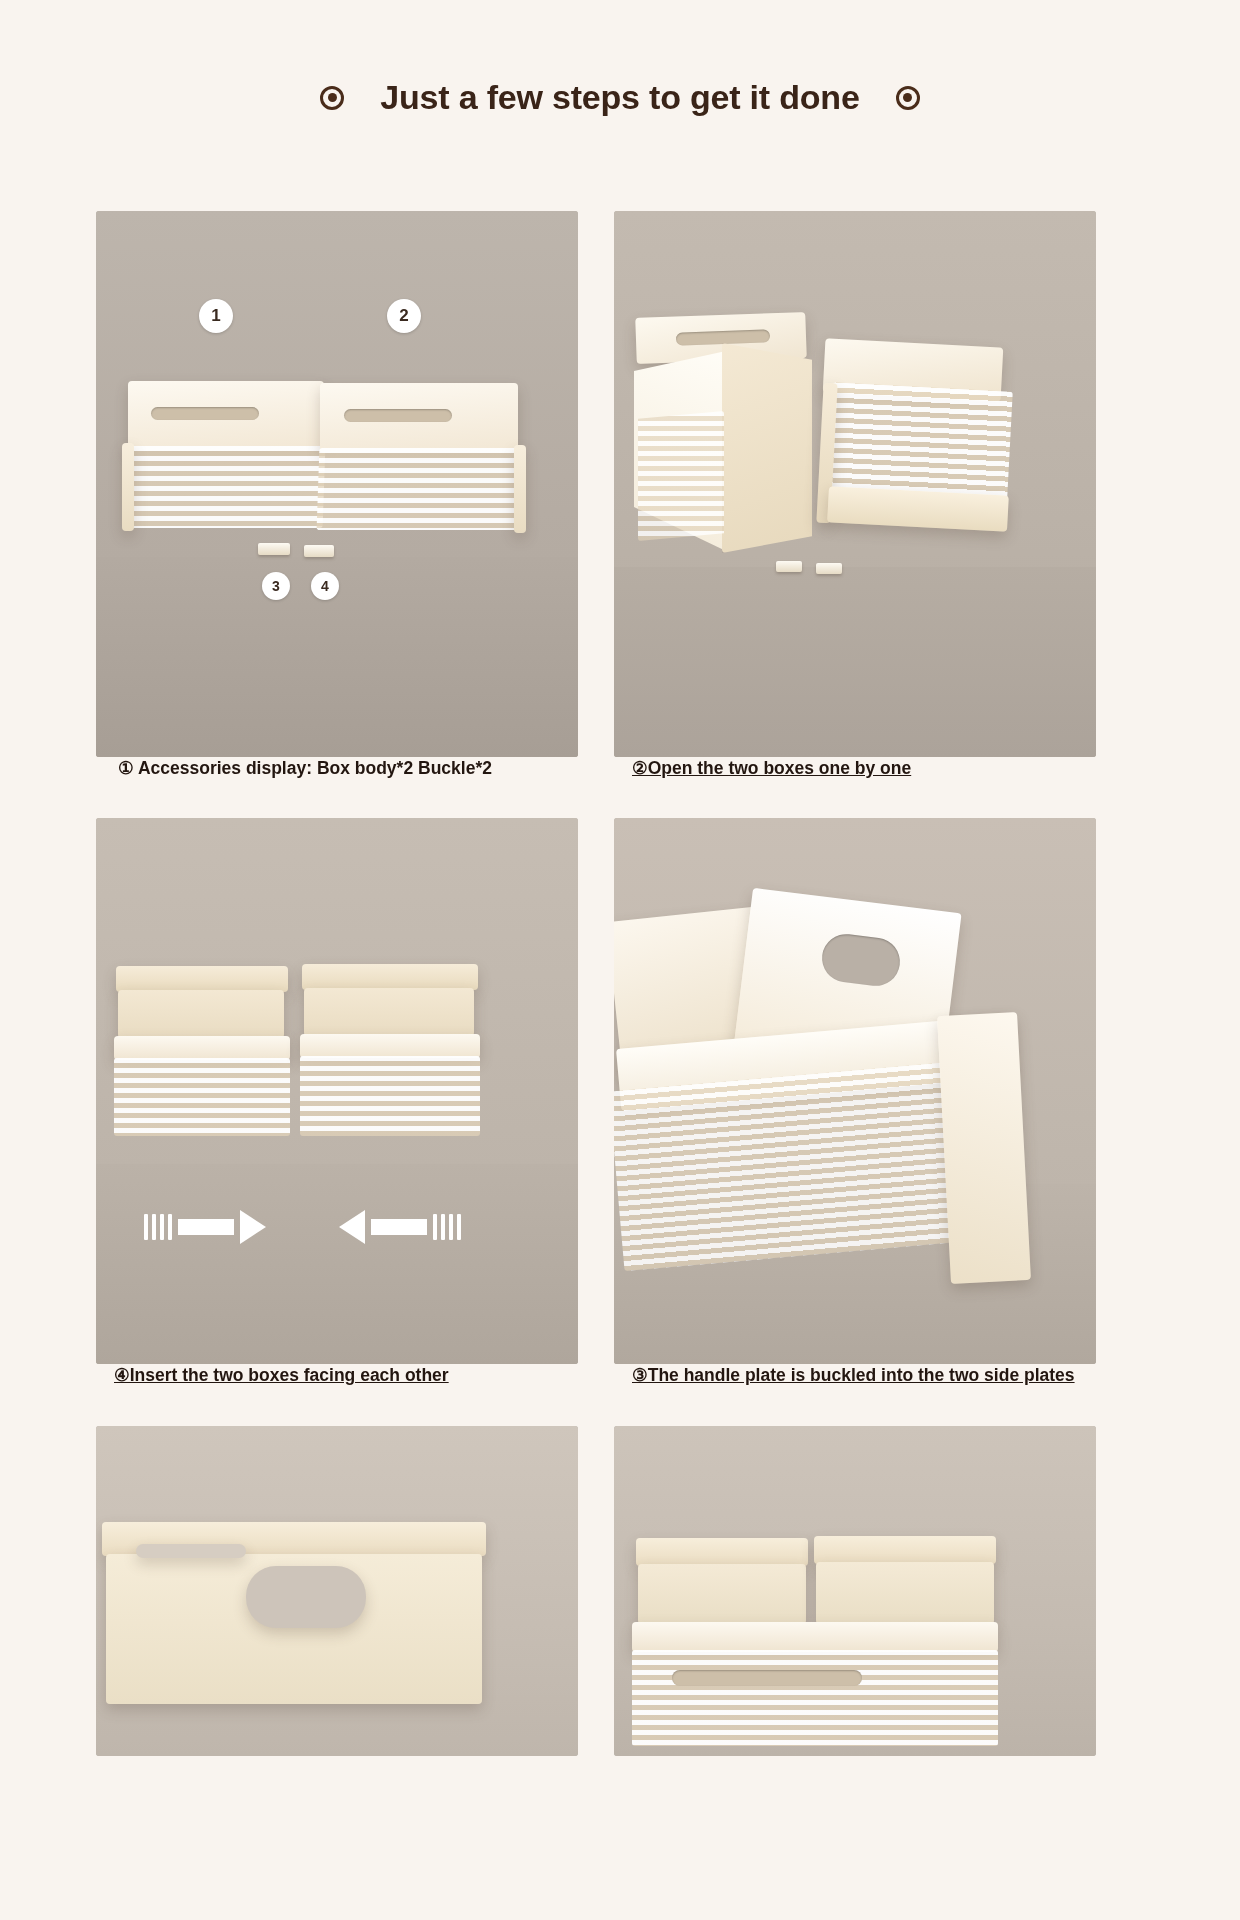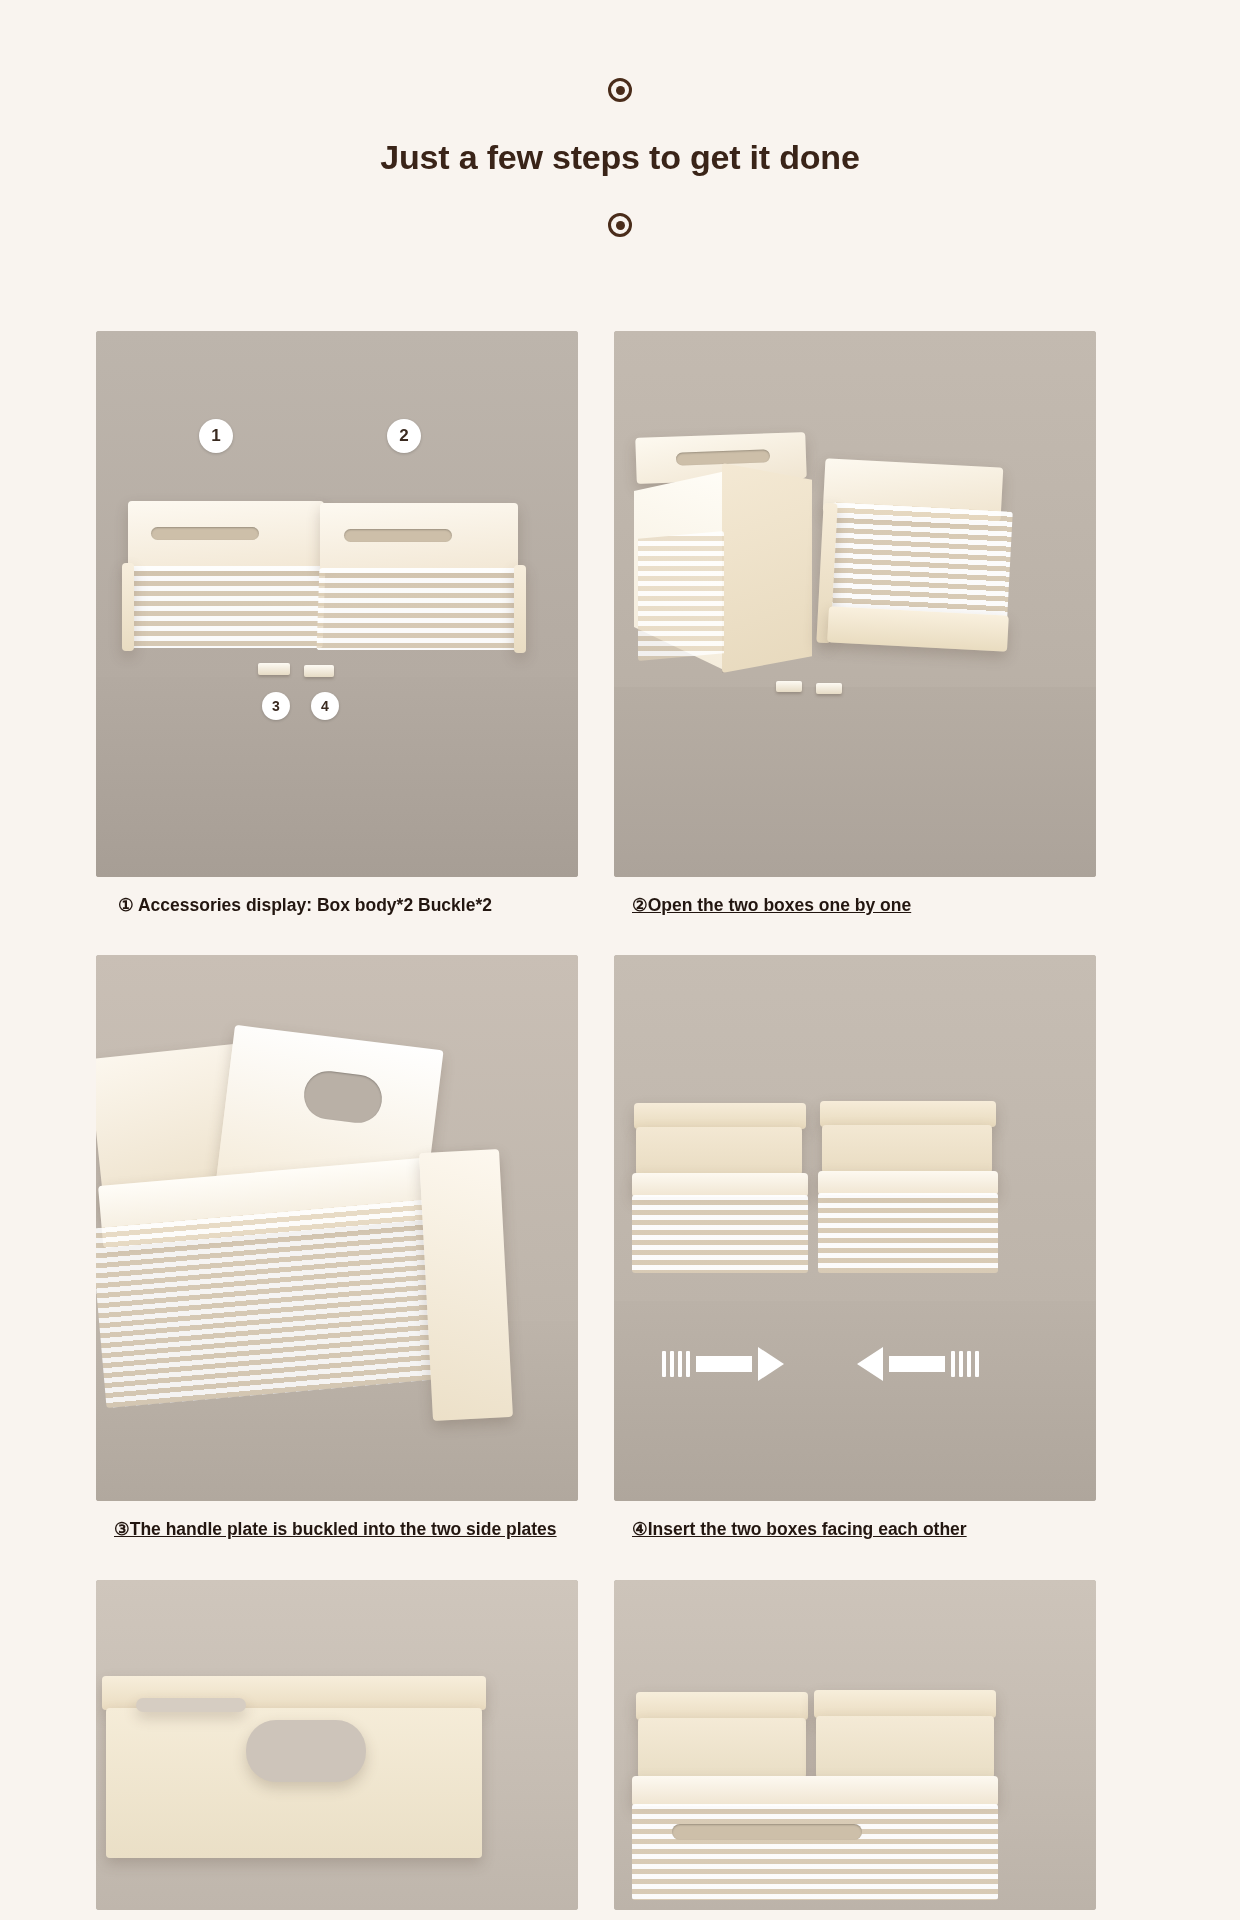--- a/index.html
+++ b/index.html
@@ -15,21 +15,20 @@
     position: relative;
   }
 
   
   .header {
     display: flex;
     align-items: center;
     justify-content: center;
     gap: 36px;
     padding-top: 78px;
-    flex-direction: column;
   }
   .header-title {
     font-size: 34px;
     font-weight: bold;
     color: #3a2418;
     letter-spacing: -0.2px;
     white-space: nowrap;
   }
   .bullseye {
     width: 24px;
@@ -68,21 +67,20 @@
     height: 546px;
     border-radius: 3px;
     position: relative;
     overflow: hidden;
     background: #b8b0a8;
   }
   .photo.tall {
     height: 330px;
   }
   .caption {
-    margin-top: 17px;
     font-size: 17.5px;
     font-weight: bold;
     color: #231610;
     line-height: 1.33;
     padding-left: 22px;
     padding-right: 8px;
   }
   .caption.indent-less { padding-left: 18px; text-decoration: underline; }
 
   
@@ -230,37 +228,20 @@
       <div class="panel" style="left:214px;top:280px;width:180px;height:36px;background:linear-gradient(180deg,#f9f0de,#e9dcc0);transform:rotate(3deg);"></div>
 
       <div class="buckle" style="left:162px;top:350px;width:26px;height:11px;"></div>
       <div class="buckle" style="left:202px;top:352px;width:26px;height:11px;"></div>
     </div>
     <div class="caption indent-less">②Open the two boxes one by one</div>
   </div>
 
   <div class="step">
     <div class="photo">
-      <div class="bg-wall" style="background:linear-gradient(180deg,#c9bfb5 0%,#c0b7ad 55%,#b9b0a6 100%);"></div>
-      <div class="floor" style="height:180px;background:linear-gradient(180deg,#bdb4aa,#b1a89e);"></div>
-
-      <div class="panel" style="left:0px;top:96px;width:150px;height:150px;background:linear-gradient(170deg,#fcf7ee,#ece0c9);transform:rotate(-6deg);"></div>
-
-      <div class="panel" style="left:128px;top:82px;width:210px;height:170px;background:linear-gradient(185deg,#ffffff,#f4ead7);transform:rotate(7deg);"></div>
-      <div class="slot" style="left:208px;top:118px;width:78px;height:48px;border-radius:26px;background:#b9b0a6;transform:rotate(7deg);"></div>
-
-      <div class="panel" style="left:4px;top:214px;width:392px;height:62px;background:linear-gradient(180deg,#fffdf8,#f2e9d8);transform:rotate(-5deg);"></div>
-      <div class="ribs" style="left:2px;top:256px;width:400px;height:180px;transform:rotate(-5deg);opacity:0.9;"></div>
-      <div class="panel" style="left:330px;top:196px;width:80px;height:268px;background:linear-gradient(200deg,#fdf8ef,#ece0c8);transform:rotate(-3deg);"></div>
-    </div>
-    <div class="caption indent-less">③The handle plate is buckled into the two side plates</div>
-  </div>
-
-  <div class="step">
-    <div class="photo">
       <div class="bg-wall" style="background:linear-gradient(180deg,#c6bdb3 0%,#bfb6ac 50%,#b8afa5 100%);"></div>
       <div class="floor" style="height:200px;background:linear-gradient(180deg,#bbb2a8,#afa69c);"></div>
 
       <div class="panel" style="left:20px;top:148px;width:172px;height:26px;background:linear-gradient(180deg,#f6ecd9,#e8dabd);"></div>
       <div class="panel" style="left:22px;top:172px;width:166px;height:48px;background:linear-gradient(180deg,#f3e8d3,#e9dcc2);"></div>
       <div class="panel" style="left:18px;top:218px;width:176px;height:24px;background:linear-gradient(180deg,#fdf9f1,#f0e5d1);"></div>
       <div class="ribs" style="left:18px;top:240px;width:176px;height:78px;"></div>
 
       <div class="panel" style="left:206px;top:146px;width:176px;height:26px;background:linear-gradient(180deg,#f6ecd9,#e8dabd);"></div>
       <div class="panel" style="left:208px;top:170px;width:170px;height:48px;background:linear-gradient(180deg,#f3e8d3,#e9dcc2);"></div>
@@ -282,20 +263,37 @@
         <span class="arrow-body"></span>
         <span class="arrow-lines">
             <i></i>
             <i></i>
             <i></i>
             <i></i>
           </span>
       </div>
     </div>
     <div class="caption indent-less">④Insert the two boxes facing each other</div>
+  </div>
+
+  <div class="step">
+    <div class="photo">
+      <div class="bg-wall" style="background:linear-gradient(180deg,#c9bfb5 0%,#c0b7ad 55%,#b9b0a6 100%);"></div>
+      <div class="floor" style="height:180px;background:linear-gradient(180deg,#bdb4aa,#b1a89e);"></div>
+
+      <div class="panel" style="left:0px;top:96px;width:150px;height:150px;background:linear-gradient(170deg,#fcf7ee,#ece0c9);transform:rotate(-6deg);"></div>
+
+      <div class="panel" style="left:128px;top:82px;width:210px;height:170px;background:linear-gradient(185deg,#ffffff,#f4ead7);transform:rotate(7deg);"></div>
+      <div class="slot" style="left:208px;top:118px;width:78px;height:48px;border-radius:26px;background:#b9b0a6;transform:rotate(7deg);"></div>
+
+      <div class="panel" style="left:4px;top:214px;width:392px;height:62px;background:linear-gradient(180deg,#fffdf8,#f2e9d8);transform:rotate(-5deg);"></div>
+      <div class="ribs" style="left:2px;top:256px;width:400px;height:180px;transform:rotate(-5deg);opacity:0.9;"></div>
+      <div class="panel" style="left:330px;top:196px;width:80px;height:268px;background:linear-gradient(200deg,#fdf8ef,#ece0c8);transform:rotate(-3deg);"></div>
+    </div>
+    <div class="caption indent-less">③The handle plate is buckled into the two side plates</div>
   </div>
 
   <div class="step">
     <div class="photo tall">
       <div class="bg-wall" style="background:linear-gradient(180deg,#cfc6bc 0%,#c6bdb3 60%,#bfb6ac 100%);"></div>
       <div class="panel" style="left:6px;top:96px;width:384px;height:34px;background:linear-gradient(180deg,#f7eedb,#eadcc1);"></div>
       <div class="panel" style="left:10px;top:128px;width:376px;height:150px;background:linear-gradient(180deg,#f5ecd8,#eadfc6);"></div>
       <div class="panel" style="left:150px;top:140px;width:120px;height:62px;background:#cdc4ba;border-radius:30px;"></div>
       <div class="panel" style="left:40px;top:118px;width:110px;height:14px;background:#d6cdc2;border-radius:10px;"></div>
     </div>

